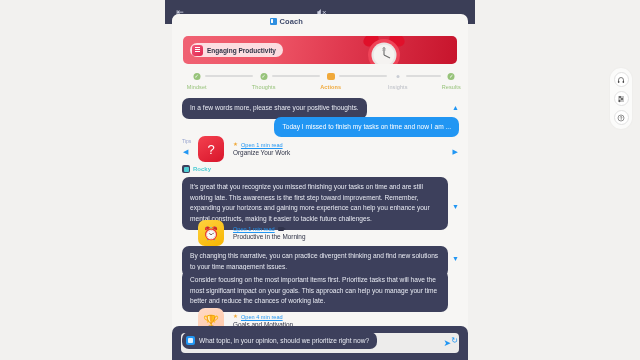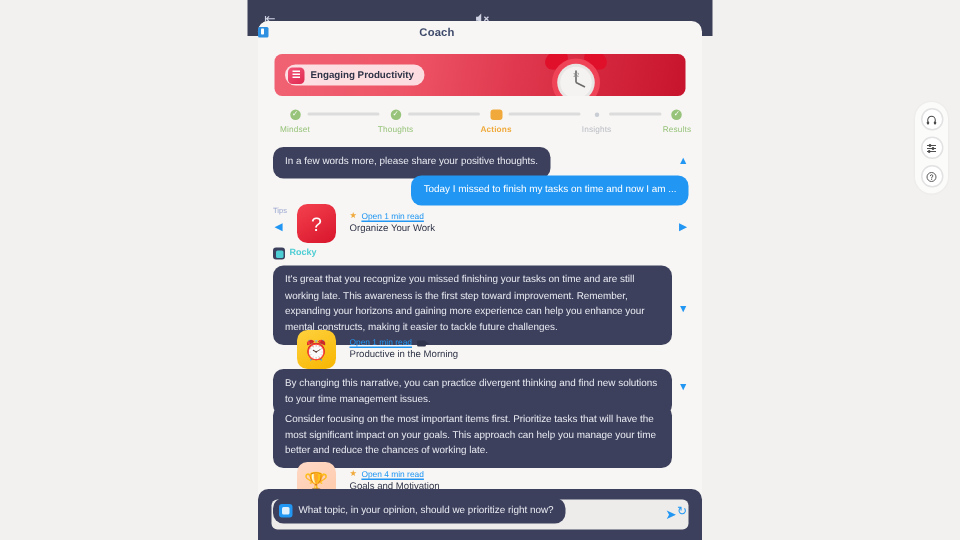--- a/index.html
+++ b/index.html
@@ -31,21 +31,21 @@
 
   
   .panel {
     position: absolute; left: 172px; top: 14px; width: 296px; height: 346px;
     background: #f7f6f4;
     border-radius: 7px 7px 0 0;
   }
   .tabbar {
     position: absolute; left: 0; top: 0; width: 131px; height: 14px;
     background: #f7f6f4; border-radius: 7px 7px 0 0;
-    display: flex; align-items: center; justify-content: space-between; gap: 3px;
+    display: flex; align-items: center; justify-content: flex-end; gap: 3px;
   }
   .tab-icon {
     width: 7px; height: 7px; background: #2f8fe0; border-radius: 1px;
     position: relative; flex: none;
   }
   .tab-icon:after {
     content: ""; position: absolute; left: 1.5px; top: 1.5px;
     width: 2px; height: 4px; background: #fff; border-radius: .5px;
   }
   .tab-label { font-size: 7.5px; color: #3f4a6b; font-weight: 600; letter-spacing: .1px; }

